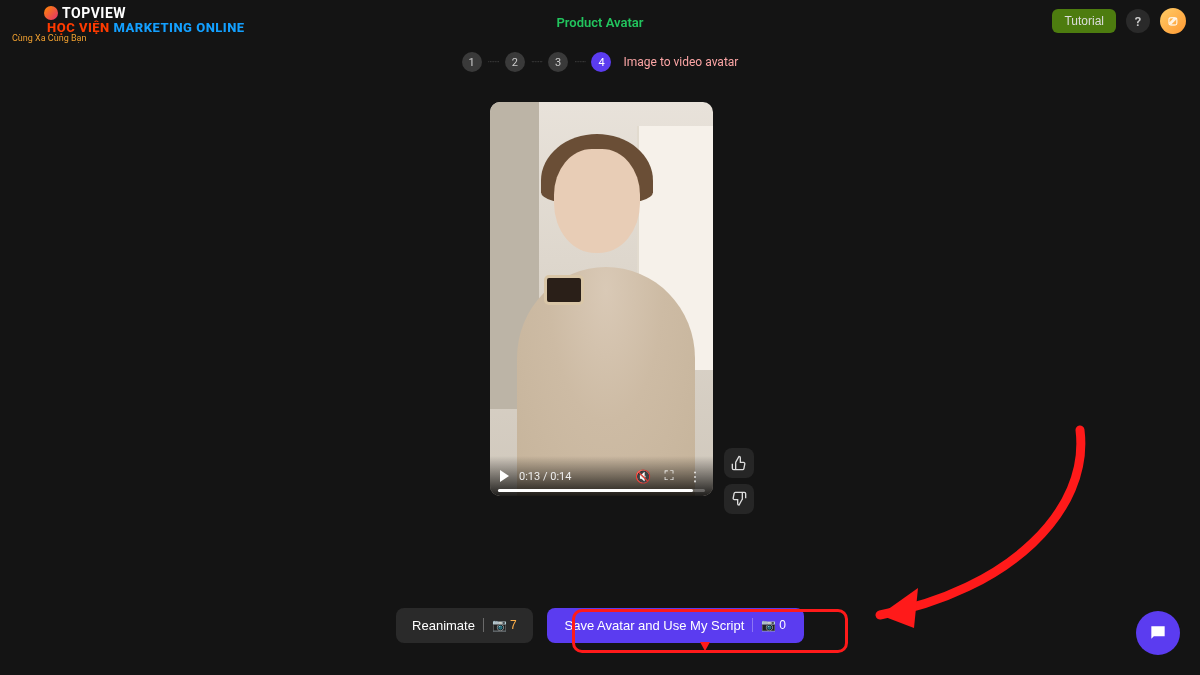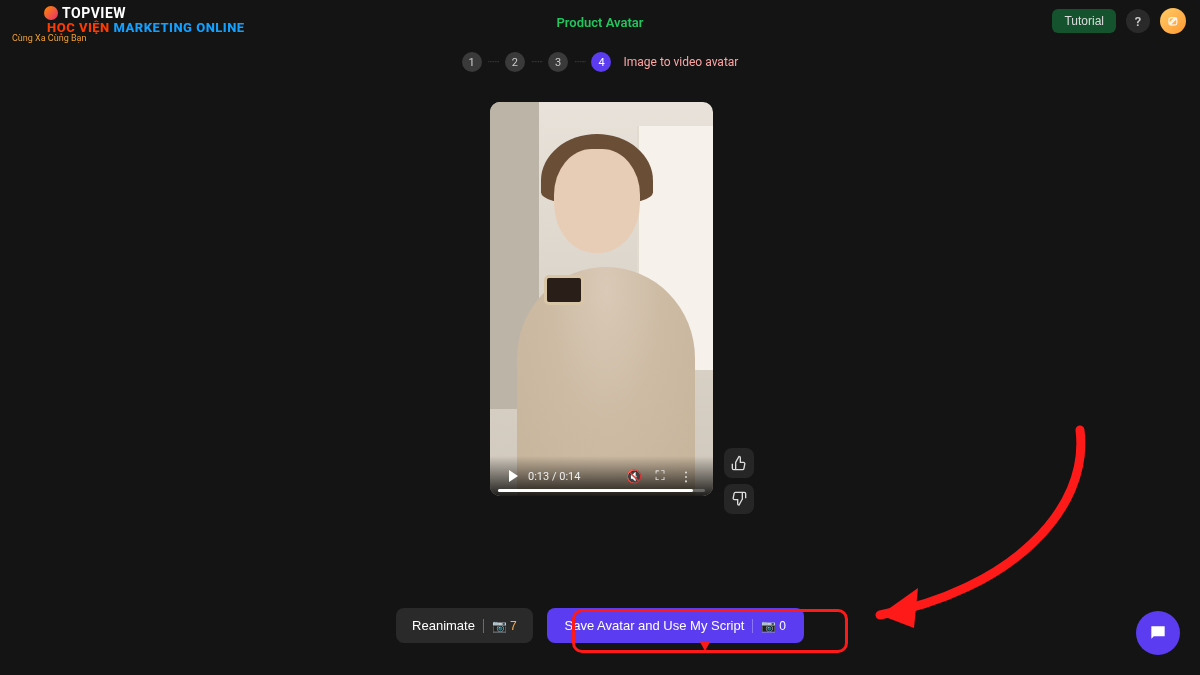--- a/index.html
+++ b/index.html
@@ -26,21 +26,21 @@
   .logo-top { font-size: 14px; font-weight: 700; letter-spacing: 0.5px; color: #fff; display:flex; align-items:center; gap:4px;padding-left:32px;}
   .logo-top .dot { width:14px;height:14px;border-radius:50%;background:linear-gradient(135deg,#ff8a00,#e52e71);display:inline-block;}
   .logo-mid { font-size: 13px; font-weight: 800; color: #13a0ff; letter-spacing:0.5px;}
   .logo-mid .hv { color:#ff3b00;padding-left:35px; }
   .logo-sub { font-size: 9px; color: #f0a030; }
   .header-right {
     position: absolute; right: 14px; top: 8px;
     display:flex; align-items:center; gap:10px;
   }
   .tutorial-btn {
-    background:#14532d; color:#ddd; font-size:12px;
+    background:#4d7c0f; color:#ddd; font-size:12px;
     padding:5px 12px; border-radius:6px; border:none; cursor:pointer;
   }
   .help-btn {
     width:24px;height:24px;border-radius:50%;background:#2a2a2a;color:#ccc;
     display:flex;align-items:center;justify-content:center;font-size:13px;font-weight:600;
     cursor:pointer;
   }
   .avatar-badge {
     width:26px;height:26px;border-radius:50%;
     background:linear-gradient(135deg,#ffcc66,#ff9933);
@@ -102,21 +102,21 @@
   .jar {
     position:absolute; left:24%; top:44%;
     width:40px;height:30px;border-radius:5px;
     background:#2a1f18; border:3px solid #d9c6a7;
     box-shadow:0 0 0 2px #2a1f18 inset;
   }
 
   .video-controls {
     position:absolute; left:0; right:0; bottom:0; height:40px;
     background:linear-gradient(to top, rgba(0,0,0,0.85), rgba(0,0,0,0));
-    display:flex; align-items:center; gap:10px; padding:0 19px;
+    display:flex; align-items:center; gap:10px; padding:0 10px;
     font-size:11px; color:#eee;
   }
   .play-icon { width:0;height:0;border-left:9px solid #fff;border-top:6px solid transparent;border-bottom:6px solid transparent; cursor:pointer;}
   .vc-time { flex:0 0 auto; }
   .vc-spacer { flex:1; }
   .vc-icon { width:16px;height:16px;display:flex;align-items:center;justify-content:center;color:#fff;cursor:pointer;font-size:13px;}
   .progress-bar {
     position:absolute; left:8px; right:8px; bottom:4px; height:3px;
     background:rgba(255,255,255,0.25); border-radius:2px;
   }
@@ -130,21 +130,21 @@
   }
   .thumb-up { left:724px; top:448px; }
   .thumb-down { left:724px; top:484px; }
 
   
   .bottom-bar {
     position:absolute; left:0; right:0; bottom:32px;
     display:flex; justify-content:center; align-items:center; gap:14px;
   }
   .btn {
-    display:flex; align-items:center; gap:8px;
+    display:flex; align-items:flex-start; gap:8px;
     border:none; border-radius:8px; cursor:pointer;
     font-size:13px; font-weight:500; padding:10px 16px;
   }
   .btn-reanimate { background:#2a2a2a; color:#fff; }
   .btn-reanimate .divider,
   .btn-primary .divider { width:1px;height:14px;background:rgba(255,255,255,0.3);}
   .credit { color:#ffb04a; display:flex; align-items:center; gap:3px; font-size:12px;}
   .credit.white { color:#fff; }
   .camera-icn { font-size:12px; }
   .btn-primary { background:#5b3cf0; color:#fff; padding:10px 18px; }

